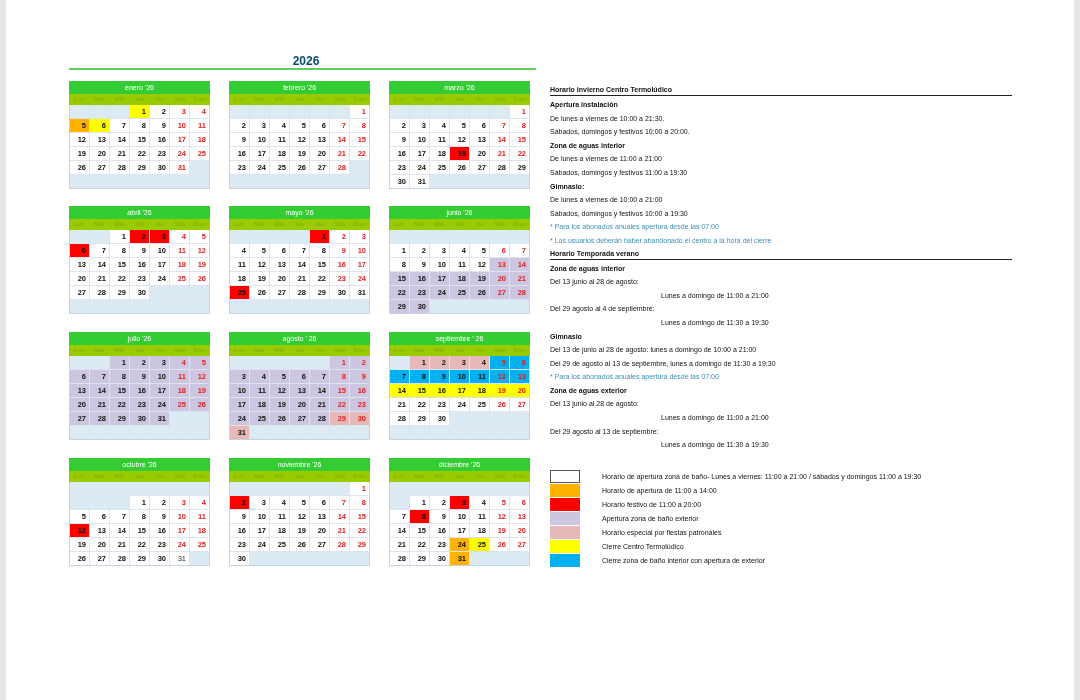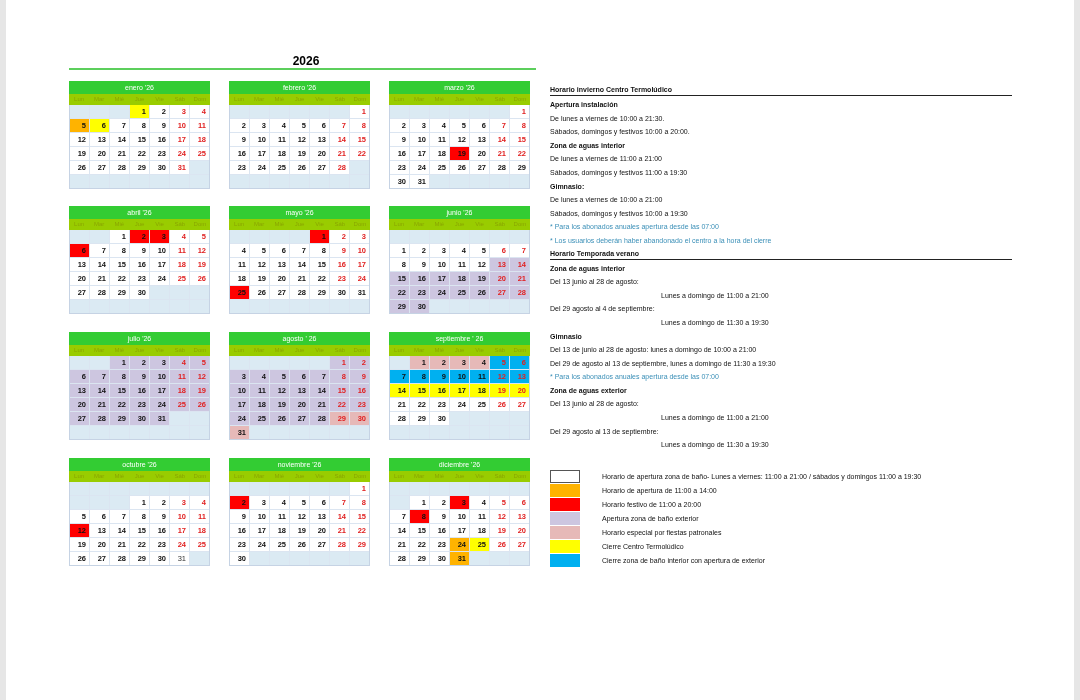--- a/index.html
+++ b/index.html
@@ -1,18 +1,18 @@
 <!DOCTYPE html>
 <html><head>
 <meta charset="utf-8">
 <style>
   html,body{margin:0;padding:0;}
   body{width:1080px;height:700px;background:#e6e6e6;position:relative;overflow:hidden;font-family:"Liberation Sans",sans-serif;}
   .page{position:absolute;left:6px;top:0;width:1068px;height:700px;background:#fff;}
-  .year-title{position:absolute;left:270px;top:54px;width:60px;text-align:center;font-weight:bold;font-size:12px;color:#000000;}
+  .year-title{position:absolute;left:270px;top:54px;width:60px;text-align:center;font-weight:bold;font-size:12px;color:#0c4a6e;}
   .year-rule{position:absolute;left:63px;top:68px;width:467px;height:2px;background:#5ccf5c;}
   .month{position:absolute;width:141px;}
   .m-head{height:13px;background:#33cc33;color:#fff;font-size:7px;text-align:center;line-height:13px;}
   .m-dow{display:grid;grid-template-columns:repeat(7,1fr);height:11px;background:#99cc00;}
   .m-dow span{font-size:6px;color:#8aa600;text-align:center;line-height:11px;}
   .m-grid{display:grid;grid-template-columns:repeat(7,1fr);grid-auto-rows:13px;background:#dbe5f1;gap:1px;border:1px solid #c6d3e4;border-top:none;}
   .cell{background:#fff;font-size:7.5px;font-weight:bold;text-align:right;padding-right:3px;line-height:13px;color:#111;}
   .cell.empty{background:#dbeaf3;}
   .cell.red{color:#e02020;}
   .cell.light{font-weight:normal;color:#333;}

